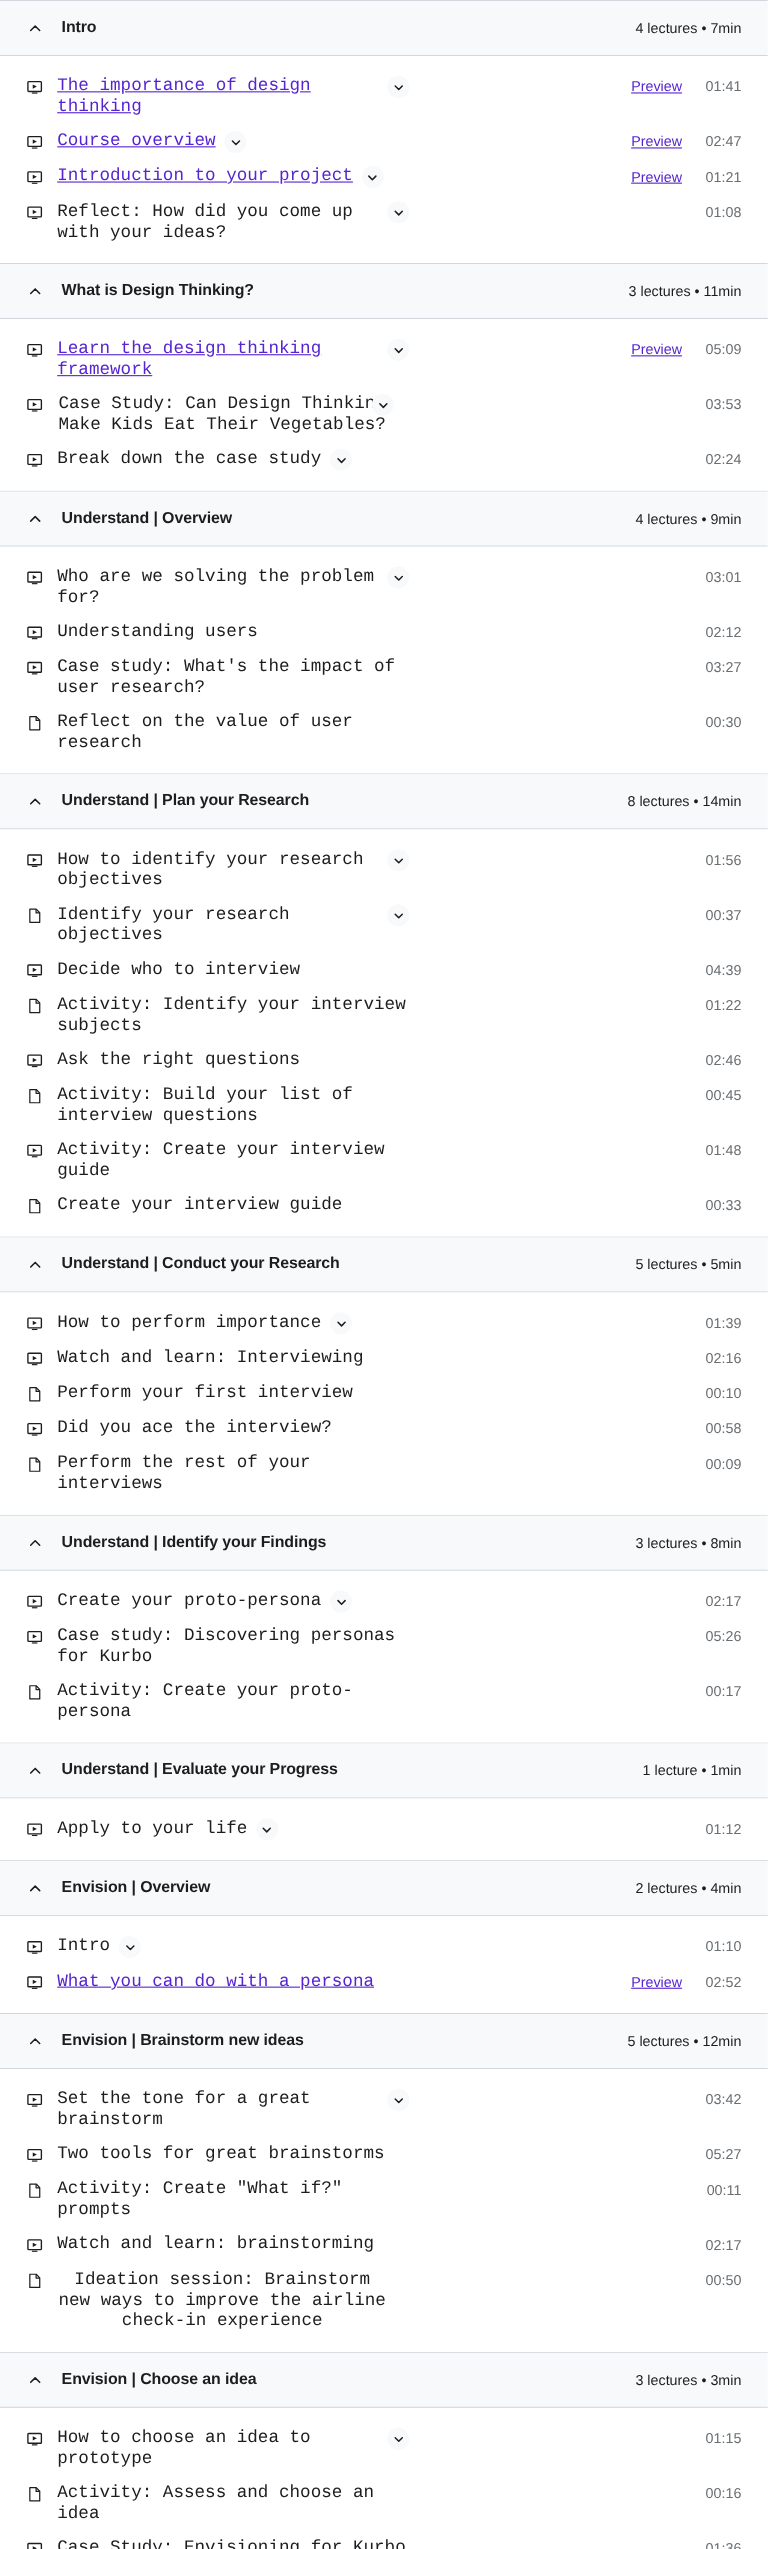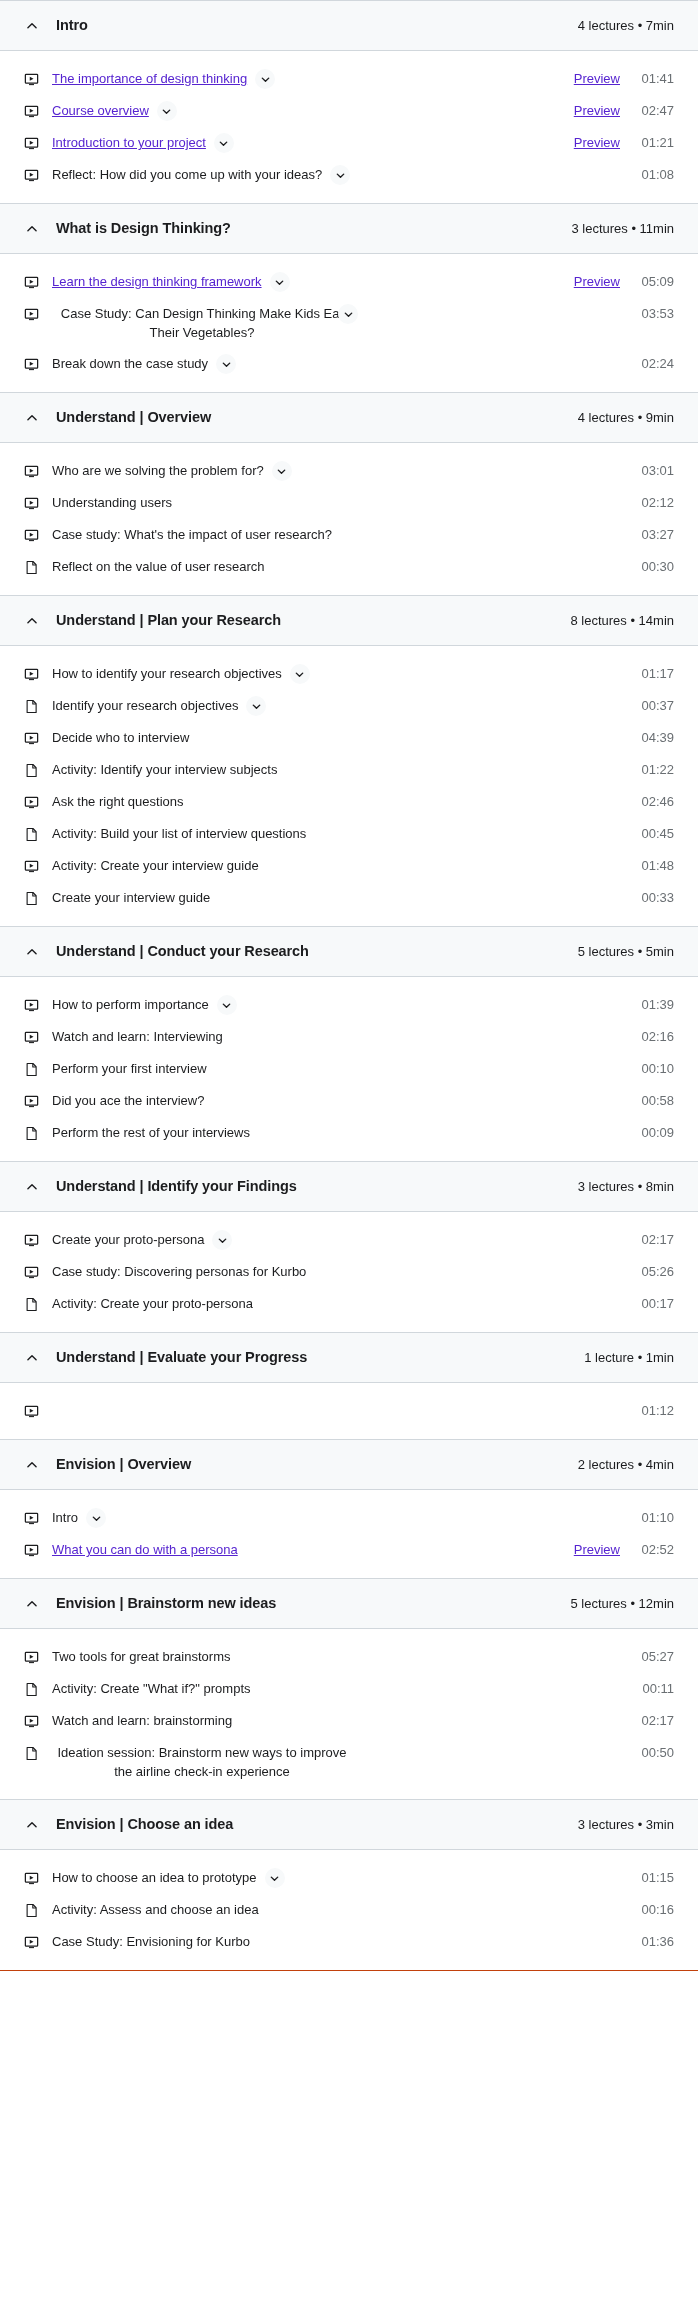--- a/index.html
+++ b/index.html
@@ -94,24 +94,25 @@
     min-width: 0;
     padding-right: 8px;
   }
   .lec-title-wrap {
     max-width: 320px;
     display: flex;
     align-items: flex-start;
     flex-wrap: nowrap;
   }
   .lec-title {
-    font-size: 13px;
+    font-size: 16px;
     line-height: 19px;
     color: #1c1d1f;
     word-break: normal;
+    font-family: Liberation Mono, monospace;
   }
   .lec-title.link {
     color: #5624d0;
     text-decoration: underline;
     cursor: pointer;
   }
   
   .lec-caret {
     flex: 0 0 auto;
     width: 20px;
@@ -453,21 +454,21 @@
             <div class="lec-title-wrap">
               <span class="lec-title">How to identify your research objectives</span>
               <span class="lec-caret">
                 <svg width="11" height="11" viewBox="0 0 24 24" fill="none" stroke="#1c1d1f" stroke-width="3" stroke-linecap="round" stroke-linejoin="round">
                   <polyline points="5,9 12,16 19,9"></polyline>
                 </svg>
               </span>
             </div>
           </div>
           <div class="lec-right">
-            <span class="lec-duration">01:17</span>
+            <span class="lec-duration">01:56</span>
           </div>
         </div>
         <div class="lecture">
           <span class="lec-icon">
             <svg width="15" height="15" viewBox="0 0 24 24" fill="none">
               <path d="M5 2.4 L14.3 2.4 L19.4 7.6 L19.4 21.6 L5 21.6 Z" stroke="#1c1d1f" stroke-width="1.8" stroke-linejoin="round" fill="none"></path>
               <path d="M14.1 2.6 L14.1 7.9 L19.2 7.9" stroke="#1c1d1f" stroke-width="1.8" stroke-linejoin="round" fill="none"></path>
             </svg>
           </span>
           <div class="lec-main">
@@ -766,20 +767,30 @@
       </div>
       <div class="lecture-list">
         <div class="lecture">
           <span class="lec-icon">
             <svg width="15" height="15" viewBox="0 0 24 24" fill="none">
               <rect x="2.2" y="3.6" width="19.6" height="14.2" rx="1.2" stroke="#1c1d1f" stroke-width="2"></rect>
               <path d="M9.2 7.6 L15.2 10.7 L9.2 13.8 Z" fill="#1c1d1f"></path>
               <rect x="8" y="19.3" width="8" height="1.7" fill="#1c1d1f"></rect>
             </svg>
           </span>
+          <div class="lec-main">
+            <div class="lec-title-wrap">
+              <span class="lec-title">Apply to your life</span>
+              <span class="lec-caret">
+                <svg width="11" height="11" viewBox="0 0 24 24" fill="none" stroke="#1c1d1f" stroke-width="3" stroke-linecap="round" stroke-linejoin="round">
+                  <polyline points="5,9 12,16 19,9"></polyline>
+                </svg>
+              </span>
+            </div>
+          </div>
           <div class="lec-right">
             <span class="lec-duration">01:12</span>
           </div>
         </div>
       </div>
     </div>
     <div class="section">
       <div class="section-header">
         <span class="chev-toggle">
           <svg width="14" height="14" viewBox="0 0 24 24" fill="none" stroke="#1c1d1f" stroke-width="2.4" stroke-linecap="round" stroke-linejoin="round">
@@ -846,20 +857,42 @@
         <div class="lecture">
           <span class="lec-icon">
             <svg width="15" height="15" viewBox="0 0 24 24" fill="none">
               <rect x="2.2" y="3.6" width="19.6" height="14.2" rx="1.2" stroke="#1c1d1f" stroke-width="2"></rect>
               <path d="M9.2 7.6 L15.2 10.7 L9.2 13.8 Z" fill="#1c1d1f"></path>
               <rect x="8" y="19.3" width="8" height="1.7" fill="#1c1d1f"></rect>
             </svg>
           </span>
           <div class="lec-main">
             <div class="lec-title-wrap">
+              <span class="lec-title">Set the tone for a great brainstorm</span>
+              <span class="lec-caret">
+                <svg width="11" height="11" viewBox="0 0 24 24" fill="none" stroke="#1c1d1f" stroke-width="3" stroke-linecap="round" stroke-linejoin="round">
+                  <polyline points="5,9 12,16 19,9"></polyline>
+                </svg>
+              </span>
+            </div>
+          </div>
+          <div class="lec-right">
+            <span class="lec-duration">03:42</span>
+          </div>
+        </div>
+        <div class="lecture">
+          <span class="lec-icon">
+            <svg width="15" height="15" viewBox="0 0 24 24" fill="none">
+              <rect x="2.2" y="3.6" width="19.6" height="14.2" rx="1.2" stroke="#1c1d1f" stroke-width="2"></rect>
+              <path d="M9.2 7.6 L15.2 10.7 L9.2 13.8 Z" fill="#1c1d1f"></path>
+              <rect x="8" y="19.3" width="8" height="1.7" fill="#1c1d1f"></rect>
+            </svg>
+          </span>
+          <div class="lec-main">
+            <div class="lec-title-wrap">
               <span class="lec-title">Two tools for great brainstorms</span>
             </div>
           </div>
           <div class="lec-right">
             <span class="lec-duration">05:27</span>
           </div>
         </div>
         <div class="lecture">
           <span class="lec-icon">
             <svg width="15" height="15" viewBox="0 0 24 24" fill="none">

